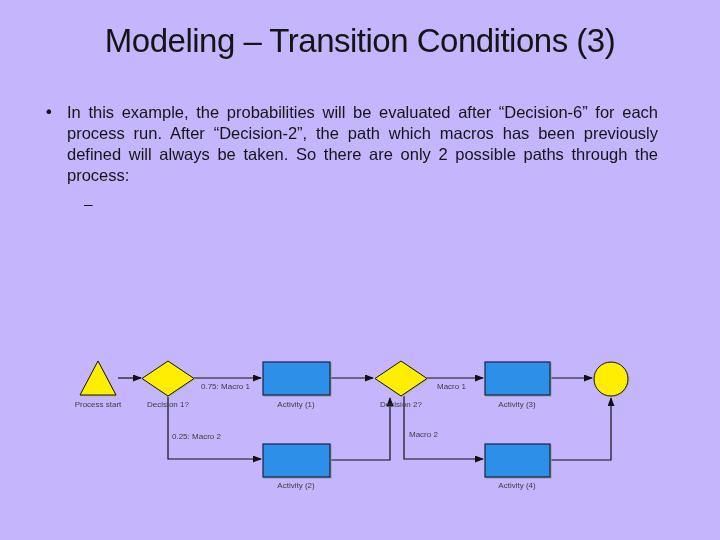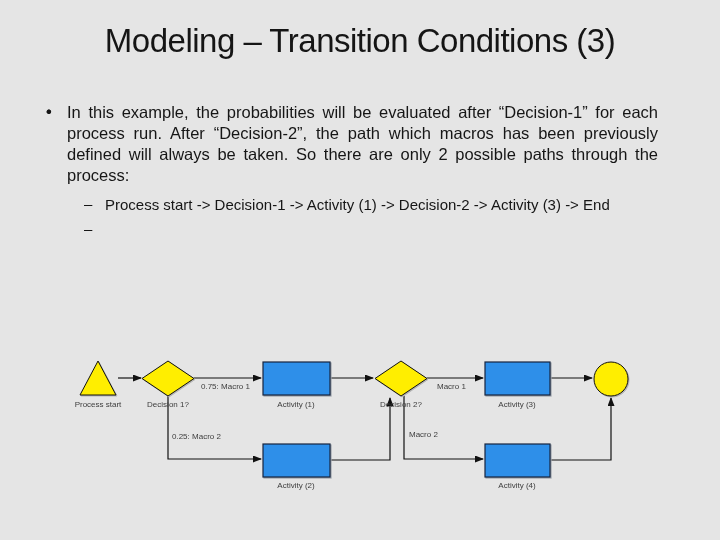--- a/index.html
+++ b/index.html
@@ -1,17 +1,17 @@
 <!DOCTYPE html>
 <html><head>
 <meta charset="utf-8">
 <style>
   html,body { margin:0; padding:0; background:#888; }
   .slide {
-    position:relative; width:720px; height:540px; background:#e5e5e5;
+    position:relative; width:720px; height:540px; background:#c4b5fd;
     font-family:"Liberation Sans", sans-serif; color:#111; overflow:hidden;
     margin:0 auto;
   }
   .title {
     position:absolute; top:22px; left:10px; right:10px; margin:0;
     text-align:center; font-size:33px; font-weight:400; letter-spacing:-0.5px;
     color:#151515; white-space:nowrap;
   }
   .body { position:absolute; top:102px; left:40px; width:618px; }
   .bullet {
@@ -37,27 +37,26 @@
 <div class="slide">
 
   <h1 class="title">Modeling – Transition Conditions (3)</h1>
 
   <div class="body">
     <div class="bullet">
       <span class="mk">•</span>
     </div>
     <div class="bullet">
       <span class="mk">•</span>
-      <span>In this example, the probabilities will be evaluated after “Decision-1” for each process run. After “Decision-2”, the path which macros has been previously defined will always be taken. So there are only 2 possible paths through the process:</span>
+      <span>In this example, the probabilities will be evaluated after “Decision-6” for each process run. After “Decision-2”, the path which macros has been previously defined will always be taken. So there are only 2 possible paths through the process:</span>
     </div>
 
     <div class="subs">
       <div class="sub">
         <span class="mk">–</span>
-        <span>Process start -&gt; Decision-1 -&gt; Activity (1) -&gt; Decision-2 -&gt; Activity (3) -&gt; End</span>
       </div>
       <div class="sub">
         <span class="mk">–</span>
       </div>
     </div>
   </div>
 
   <svg class="diagram" width="620" height="150" viewBox="0 0 620 150">
     <defs>
       <marker id="ah" markerWidth="9" markerHeight="7" refX="8" refY="3.5" orient="auto" markerUnits="userSpaceOnUse">

